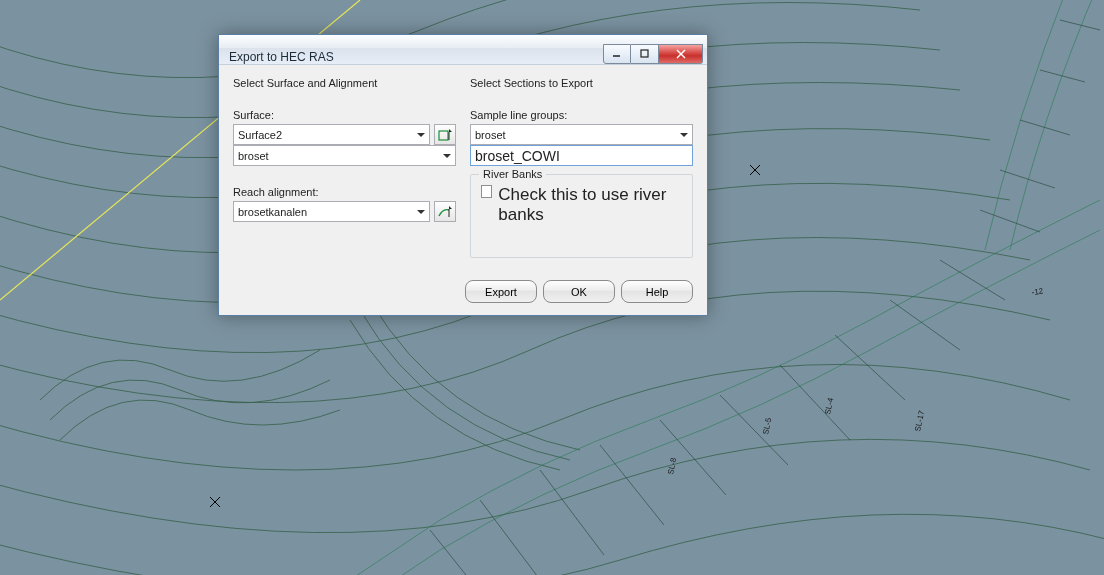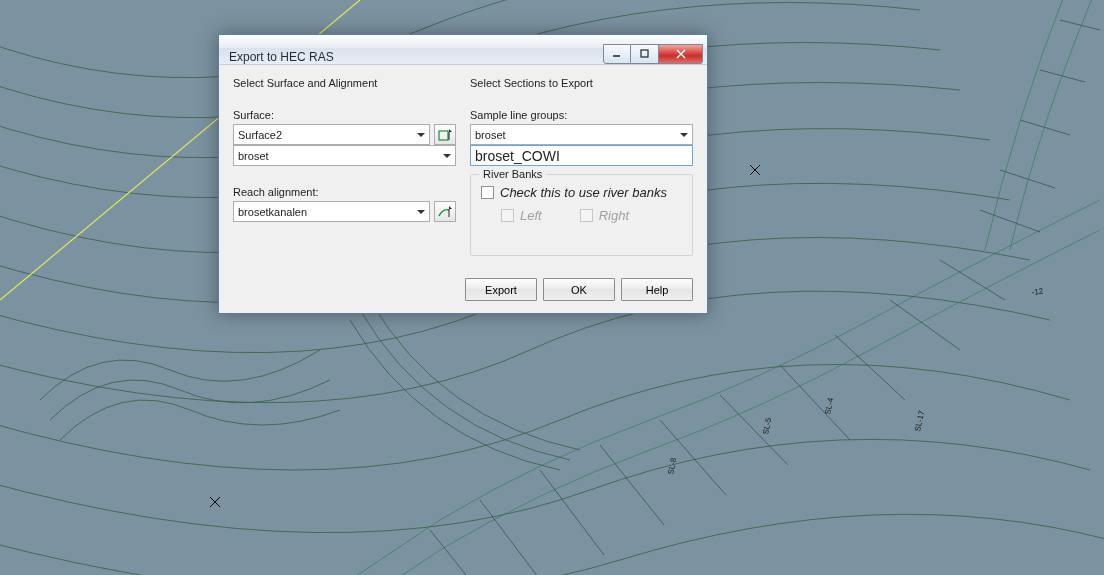--- a/index.html
+++ b/index.html
@@ -116,21 +116,21 @@
   padding: 10px 10px 24px 10px;
   margin-top: 8px;
   position: relative;
 }
 .groupbox-title {
   position: absolute; top: -7px; left: 8px;
   background: #f0f0f0;
   padding: 0 4px;
   font-size: 11px;
 }
-.checkrow { display: flex; align-items: center; gap: 6px; margin-bottom: 8px; font-size: 13px; font-style: italic; }
+.checkrow { display: flex; gap: 6px; margin-bottom: 8px; font-size: 17px; }
 .checkbox {
   width: 13px; height: 13px;
   border: 1px solid #8e8f8f;
   background: #fff;
 }
 .checkbox.disabled { background: #f4f4f4; border-color: #c6c6c6; }
 .disabled-text { color: #a0a0a0; }
 
 .subchecks { display: flex; gap: 38px; margin-left: 20px; }
 
@@ -138,21 +138,21 @@
   padding: 8px 14px 12px;
   display: flex; justify-content: flex-end; gap: 6px;
   background: #f0f0f0;
   border-top: 0;
 }
 .btn {
   height: 23px;
   min-width: 72px;
   padding: 0 14px;
   border: 1px solid #8b8b8b;
-  border-radius: 1px;
+  border-radius: 8px;
   background: linear-gradient(#fefefe,#ededed 45%,#e3e3e3 46%,#f0f0f0);
   font-size: 11px;
   display: flex; align-items: center; justify-content: center;
 }
 </style>
 </head>
 <body>
 
 <div class="cad-bg">
 <svg viewBox="0 0 1104 575" xmlns="http://www.w3.org/2000/svg">
@@ -298,30 +298,20 @@
       <div class="textfield">
         <span>broset_COWI</span>
       </div>
 
       <div class="groupbox">
         <span class="groupbox-title">River Banks</span>
         <div class="checkrow">
           <div class="checkbox"></div>
           <span>Check this to use river banks</span>
         </div>
-        <div class="subchecks">
-          <div class="checkrow">
-            <div class="checkbox disabled"></div>
-            <span class="disabled-text">Left</span>
-          </div>
-          <div class="checkrow">
-            <div class="checkbox disabled"></div>
-            <span class="disabled-text">Right</span>
-          </div>
-        </div>
       </div>
     </div>
   </div>
 
   <div class="button-row">
     <div class="btn">Export</div>
     <div class="btn">OK</div>
     <div class="btn">Help</div>
   </div>
 </div>

